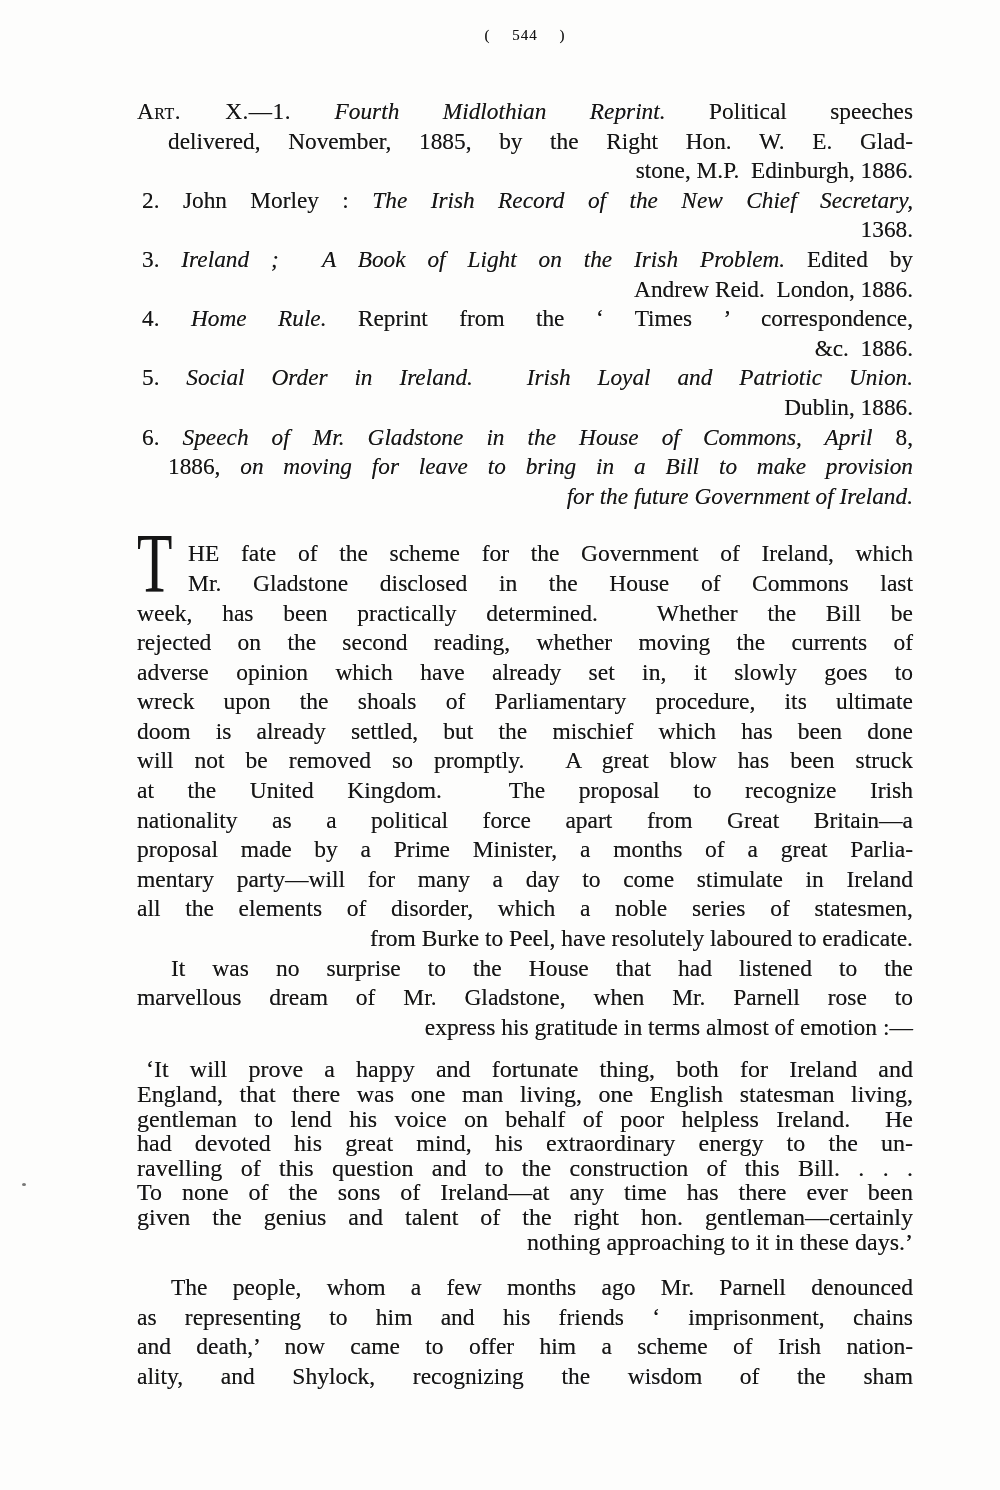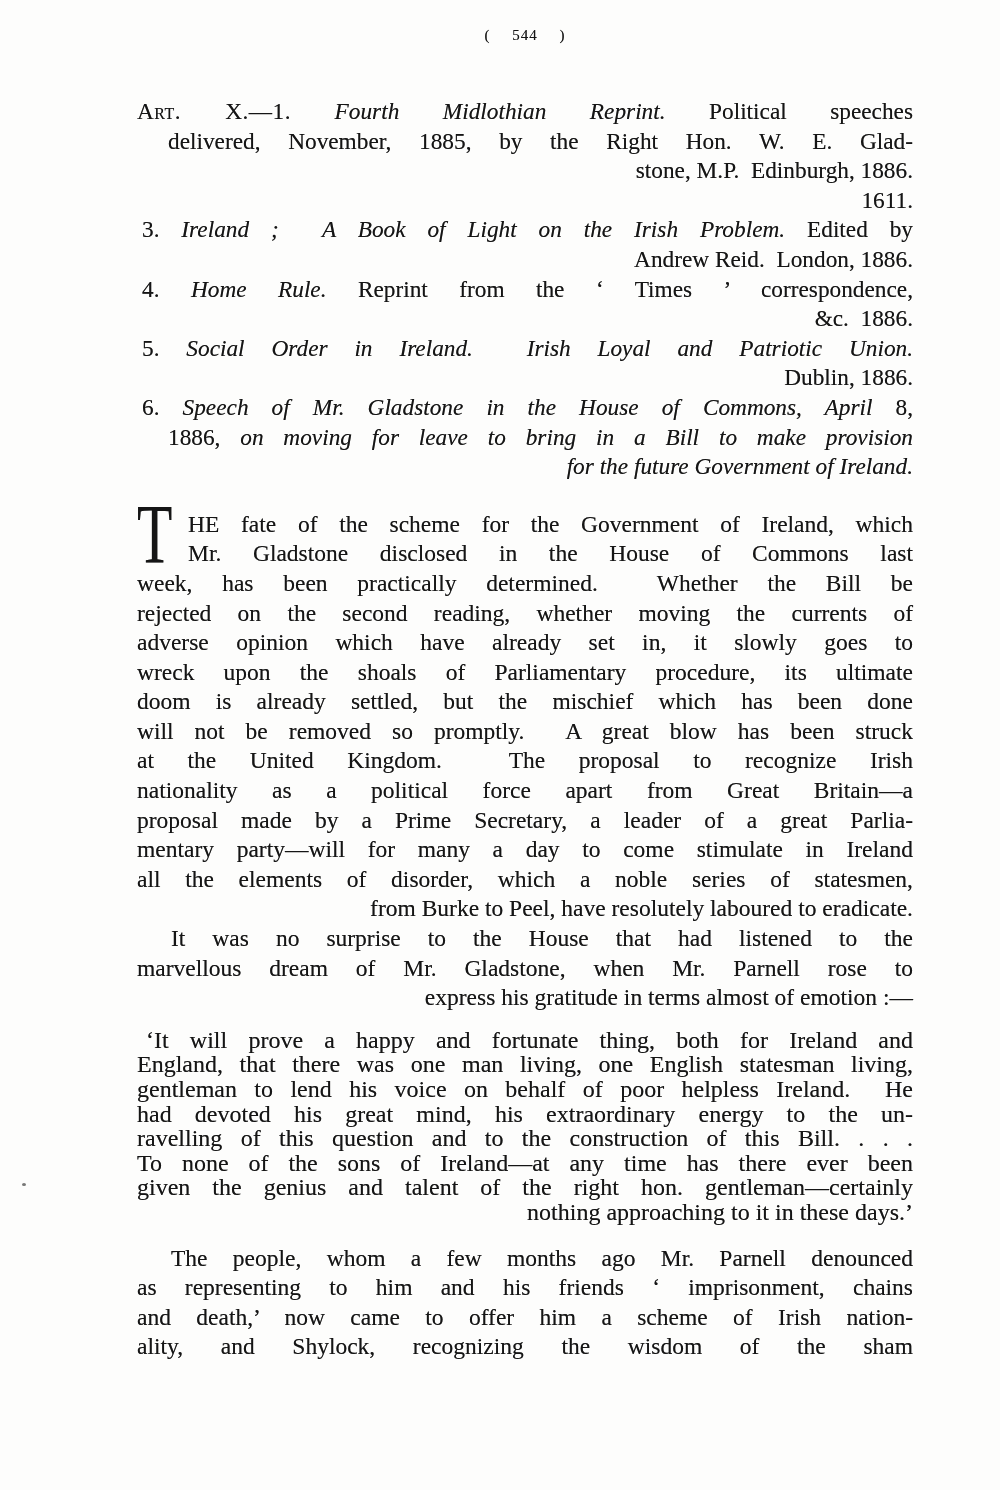--- a/index.html
+++ b/index.html
@@ -100,21 +100,26 @@
       <div class="line just out1">
         <span class="sc">Art. X.—1.</span>
         <span class="it">Fourth Midlothian Reprint.</span>
         <span>Political speeches</span>
       </div>
       <div class="line just">delivered, November, 1885, by the Right Hon. W. E. Glad-</div>
       <div class="line">stone, M.P.&nbsp; Edinburgh, 1886.</div>
     </div>
 
     <div class="bib-item">
-      <div class="line">1611.</div>
+      <div class="line just outn">
+        <span>2.</span>
+        <span>John Morley :</span>
+        <span class="it">The Irish Record of the New Chief Secretary,</span>
+      </div>
+      <div class="line">1368.</div>
     </div>
 
     <div class="bib-item">
       <div class="line just outn">
         <span>3.</span>
         <span class="it">Ireland ;&nbsp; A Book of Light on the Irish Problem.</span>
         <span>Edited by</span>
       </div>
       <div class="line">Andrew Reid.&nbsp; London, 1886.</div>
     </div>
@@ -162,21 +167,21 @@
       <div class="line just">HE fate of the scheme for the Government of Ireland, which</div>
       <div class="line just">Mr. Gladstone disclosed in the House of Commons last</div>
       <div class="line just">week, has been practically determined.&nbsp; Whether the Bill be</div>
       <div class="line just">rejected on the second reading, whether moving the currents of</div>
       <div class="line just">adverse opinion which have already set in, it slowly goes to</div>
       <div class="line just">wreck upon the shoals of Parliamentary procedure, its ultimate</div>
       <div class="line just">doom is already settled, but the mischief which has been done</div>
       <div class="line just">will not be removed so promptly.&nbsp; A great blow has been struck</div>
       <div class="line just">at the United Kingdom.&nbsp; The proposal to recognize Irish</div>
       <div class="line just">nationality as a political force apart from Great Britain—a</div>
-      <div class="line just">proposal made by a Prime Secretary, a leader of a great Parlia-</div>
+      <div class="line just">proposal made by a Prime Minister, a months of a great Parlia-</div>
       <div class="line just">mentary party—will for many a day to come stimulate in Ireland</div>
       <div class="line just">all the elements of disorder, which a noble series of statesmen,</div>
       <div class="line">from Burke to Peel, have resolutely laboured to eradicate.</div>
     </div>
 
     <div class="para">
       <div class="line just ind-body">It was no surprise to the House that had listened to the</div>
       <div class="line just">marvellous dream of Mr. Gladstone, when Mr. Parnell rose to</div>
       <div class="line">express his gratitude in terms almost of emotion :—</div>
     </div>

